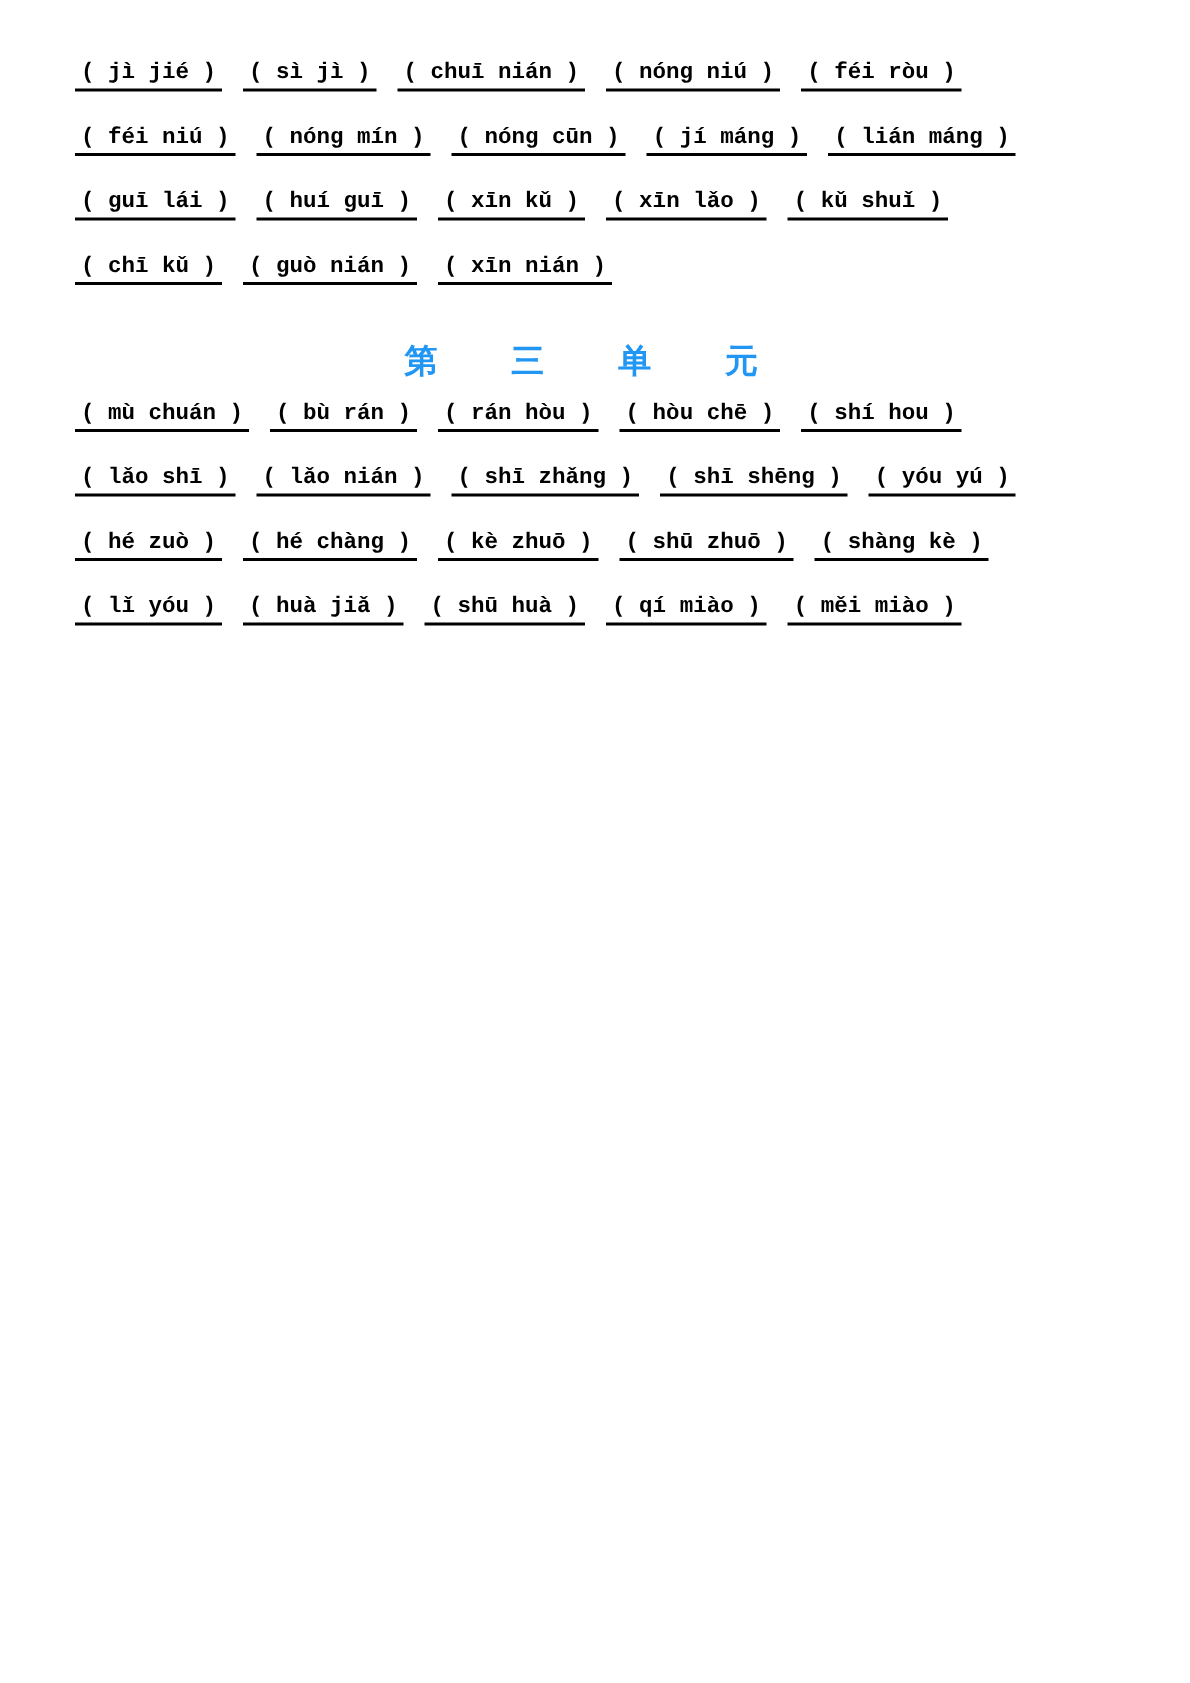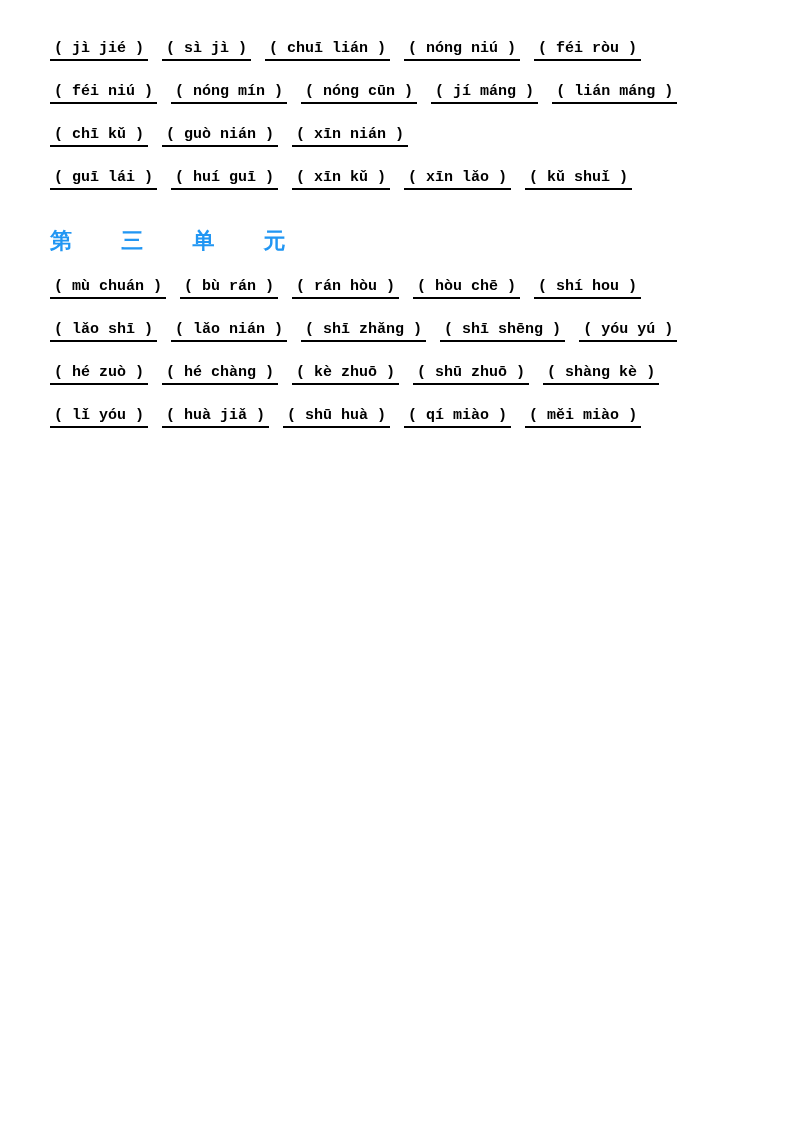--- a/index.html
+++ b/index.html
@@ -6,25 +6,26 @@
     body {
       background: #fff;
       font-family: 'Courier New', Courier, monospace;
       width: 793px;
       min-height: 1122px;
       padding: 40px 50px;
       font-size: 15px;
       color: #000;
     }
     .section-title {
+      text-align: center;
       color: #2196F3;
       font-size: 22px;
       font-weight: bold;
       letter-spacing: 18px;
-      margin: 30px 0 22px 0;
+      margin: 30px 0 11px 0;
     }
     .row {
       display: flex;
       flex-wrap: wrap;
       align-items: flex-end;
       margin-bottom: 18px;
       gap: 0px;
     }
     .item {
       display: inline-flex;
@@ -39,42 +40,42 @@
     }
     .spacer { margin-bottom: 32px; }
   </style>
 </head>
 <body>
 
 <div>
   <div class="row">
     <span class="item">( jì jié )</span>
     <span class="item">( sì jì )</span>
-    <span class="item">( chuī lián )</span>
+    <span class="item">( chuī nián )</span>
     <span class="item">( nóng niú )</span>
     <span class="item">( féi ròu )</span>
   </div>
   <div class="row">
     <span class="item">( féi niú )</span>
     <span class="item">( nóng mín )</span>
     <span class="item">( nóng cūn )</span>
     <span class="item">( jí máng )</span>
     <span class="item">( lián máng )</span>
   </div>
   <div class="row">
-    <span class="item">( chī kǔ )</span>
-    <span class="item">( guò nián )</span>
-    <span class="item">( xīn nián )</span>
-  </div>
-  <div class="row">
     <span class="item">( guī lái )</span>
     <span class="item">( huí guī )</span>
     <span class="item">( xīn kǔ )</span>
     <span class="item">( xīn lǎo )</span>
     <span class="item">( kǔ shuǐ )</span>
+  </div>
+  <div class="row">
+    <span class="item">( chī kǔ )</span>
+    <span class="item">( guò nián )</span>
+    <span class="item">( xīn nián )</span>
   </div>
 </div>
 
 <div class="spacer"></div>
 
 <div class="section-title">第   三   单   元</div>
 
 <div>
   <div class="row">
     <span class="item">( mù chuán )</span>

